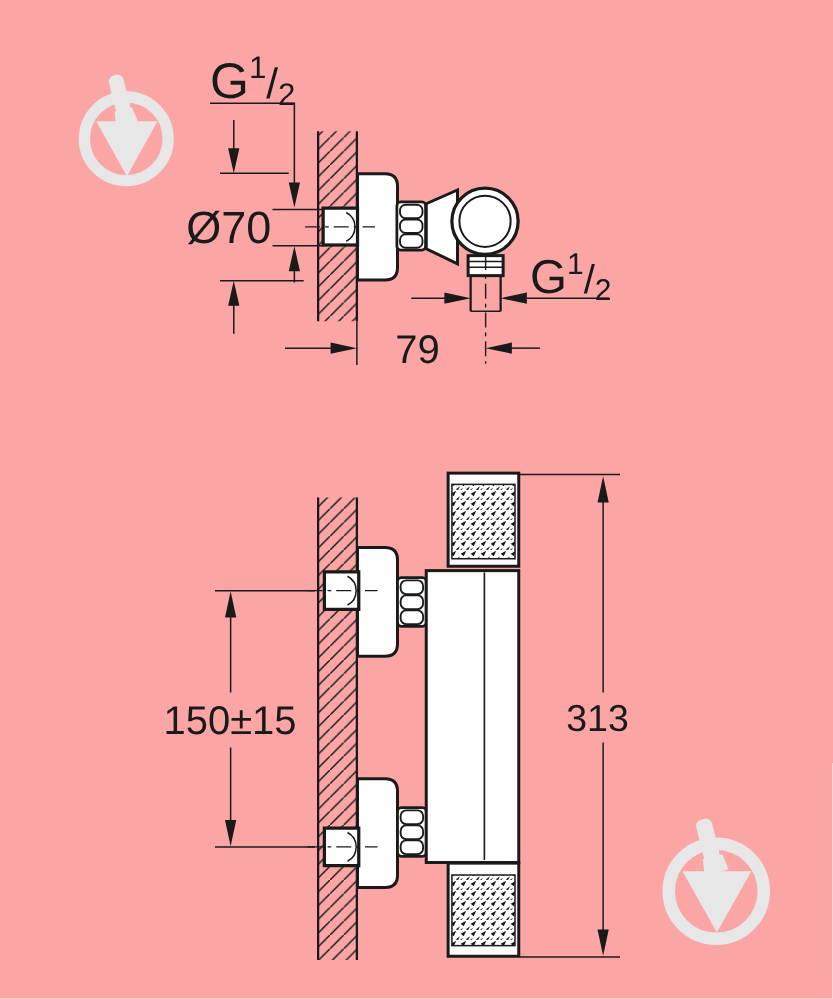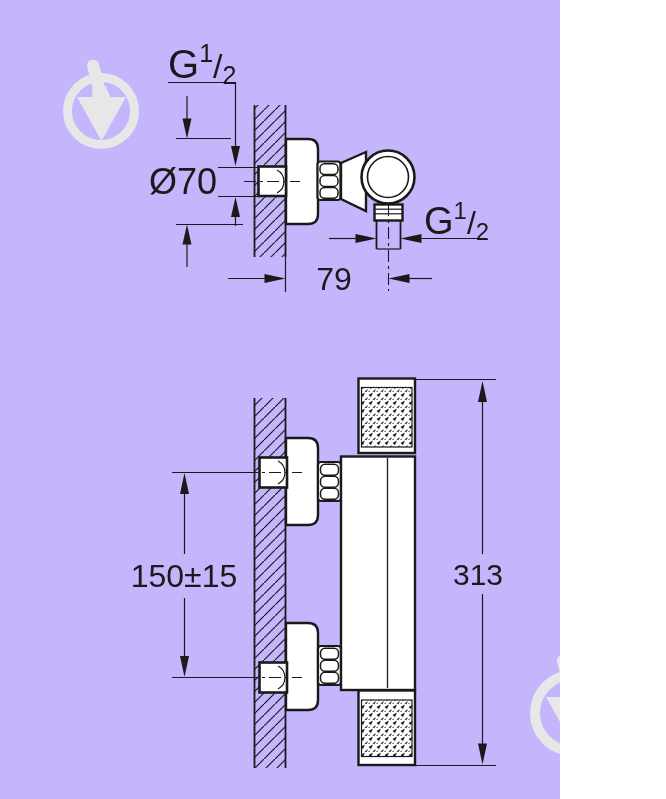--- a/index.html
+++ b/index.html
@@ -1,16 +1,16 @@
 <!DOCTYPE html>
 <html><head>
 <meta charset="utf-8">
 <style>
   html,body{margin:0;padding:0;background:#ffffff;}
-  #canvas{position:relative;width:560px;height:799px;background:#c4b5fd;overflow:hidden;}
+  #canvas{position:relative;width:666px;height:799px;background:#fca5a5;overflow:hidden;}
   svg{position:absolute;left:0;top:0;}
   text{font-family:"Liberation Sans","DejaVu Sans",sans-serif;fill:#1a1a1a;}
   .ln{stroke:#1a1a1a;fill:none;}
   .thick{stroke-width:2.4;}
   .med{stroke-width:1.8;}
   .thin{stroke-width:1.2;}
   .cl{stroke:#1a1a1a;stroke-width:1.1;fill:none;stroke-dasharray:12 4 3 4;}
   .fillwhite{fill:#ffffff;}
   .arrow{fill:#1a1a1a;stroke:none;}
 </style>

